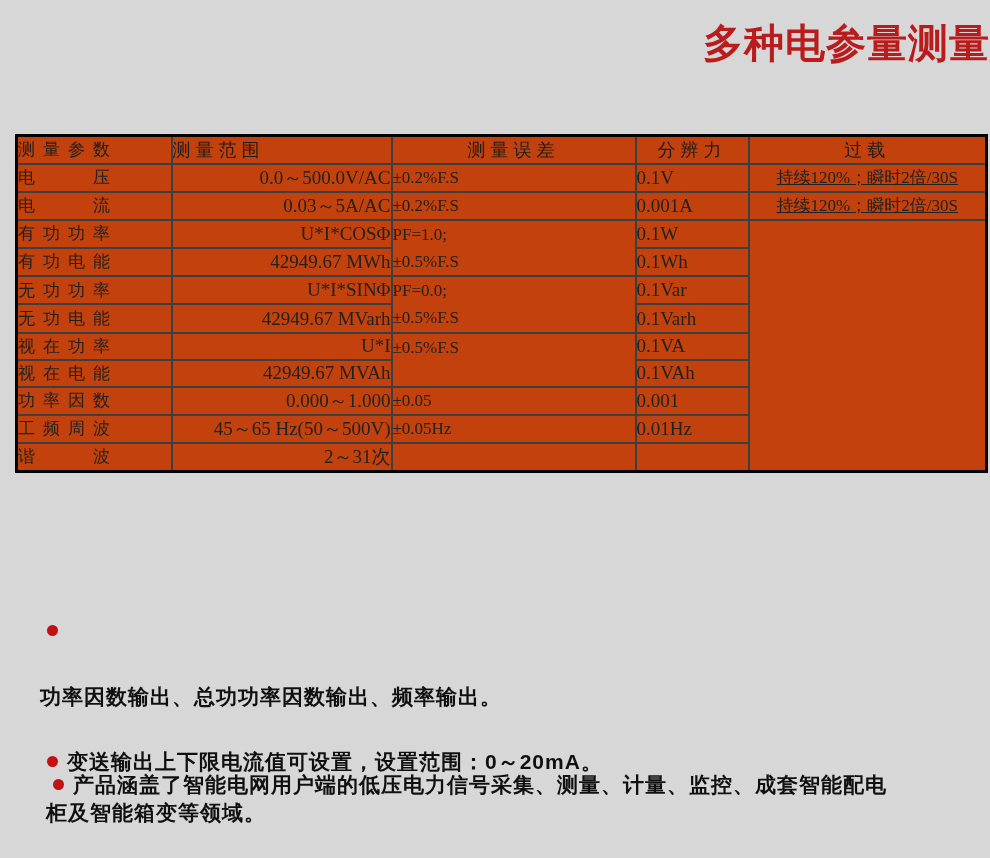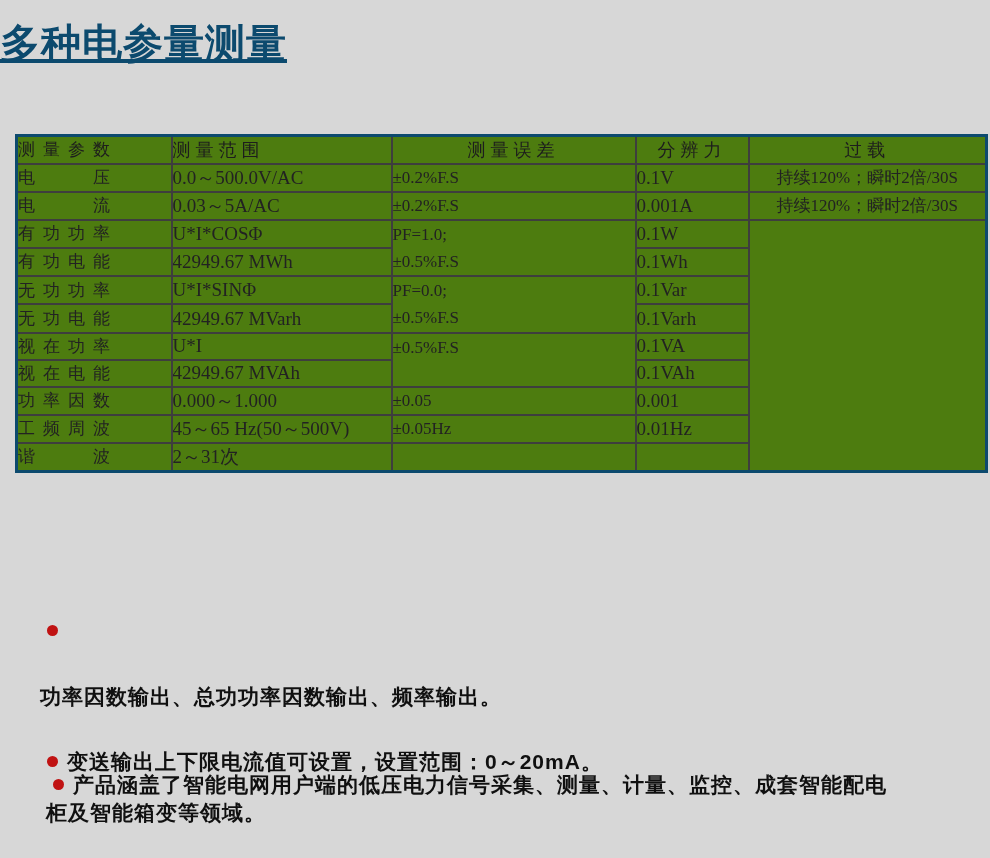--- a/index.html
+++ b/index.html
@@ -1,41 +1,41 @@
 <!DOCTYPE html>
 <html><head>
 <meta charset="utf-8">
 <style>
   html,body{margin:0;padding:0;background:#c9c9c9;}
   .page{position:relative;width:990px;height:858px;background:#d7d7d7;overflow:hidden;
         font-family:"Liberation Sans","DejaVu Sans",sans-serif;}
 
   
-  .title{position:absolute;top:16px;left:0;width:100%;text-align:left;
-         font-size:40px;font-weight:bold;color:#0c4a6e;letter-spacing:1px;text-decoration:underline;}
+  .title{position:absolute;top:16px;left:0;width:100%;text-align:right;
+         font-size:40px;font-weight:bold;color:#b91c1c;letter-spacing:1px;}
 
   
   .spec-table{position:absolute;left:15px;top:134px;width:970px;height:329px;
-              border-collapse:collapse;table-layout:fixed;background:#4d7c0f;
+              border-collapse:collapse;table-layout:fixed;background:#c2410c;
               font-family:"Liberation Serif","DejaVu Serif",serif;color:#222;
-              border:3px solid #0c4a6e;}
+              border:3px solid #000000;}
   .spec-table th,.spec-table td{border:2px solid #3e3e3e;padding:0;font-weight:normal;
               overflow:hidden;}
   .spec-table tr{height:27px;}
   .spec-table tr.hdr{height:28px;}
   th{font-size:18px;letter-spacing:5px;color:#1d1d1d;}
   .h-center{text-align:center;}
   .h-left{text-align:left;padding-left:22px;}
   .cell-param{text-align:left;padding-left:37px;font-size:17px;}
   .jspan{display:inline-block;width:92px;text-align:justify;text-align-last:justify;letter-spacing:0;}
-  .cell-range{text-align:left;padding-left:22px;font-size:19px;}
+  .cell-range{text-align:right;padding-left:22px;font-size:19px;}
   .cell-err{text-align:left;padding-left:64px;font-size:17px;}
   .cell-err.merged{vertical-align:top;white-space:pre-line;line-height:27.3px;}
   .cell-res{text-align:left;padding-left:20px;font-size:19px;}
-  .cell-over{text-align:center;font-size:17px;}
+  .cell-over{text-align:center;font-size:17px;text-decoration:underline;}
 
   
   .bullet-para{position:absolute;left:40px;width:912px;font-size:21px;font-weight:bold;
                color:#101010;letter-spacing:1px;line-height:28px;white-space:pre-line;}
   .dot{display:inline-block;width:11px;height:11px;border-radius:50%;
        background:#c01212;margin:0 9px 0 7px;vertical-align:2px;}
   #b1{top:549px;}
   #b2{top:596px;}
   #b2c{top:662px;}
   #b3{top:727px;}

